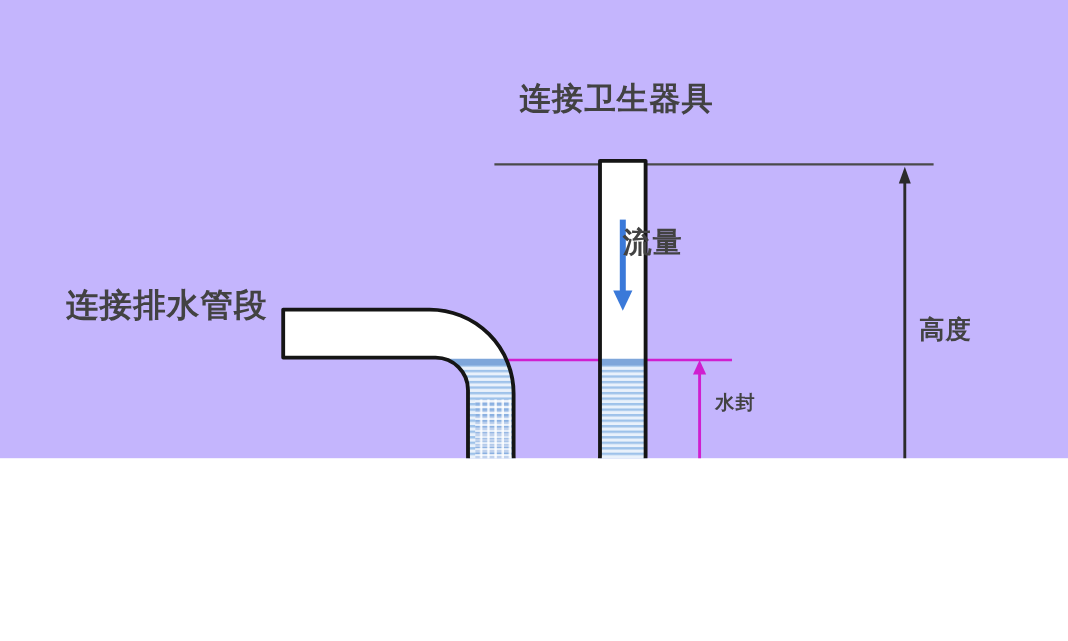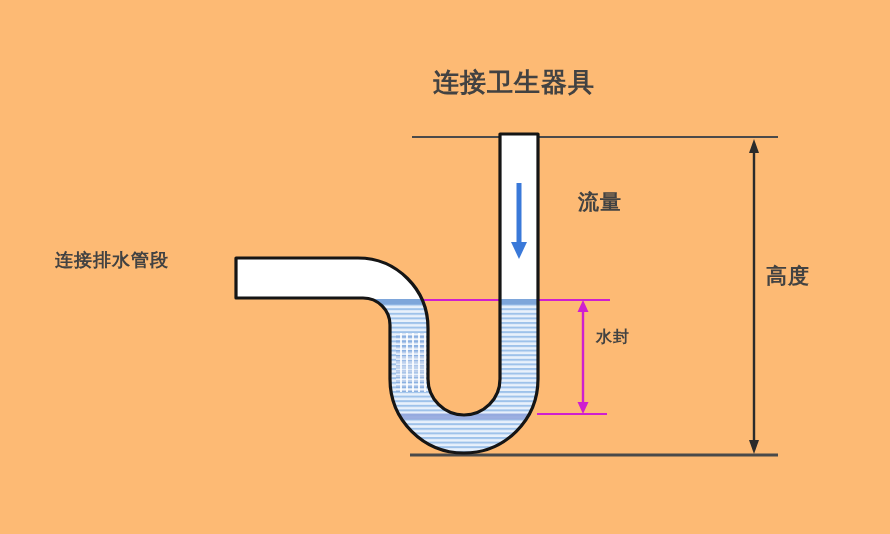--- a/index.html
+++ b/index.html
@@ -1,34 +1,34 @@
 <!DOCTYPE html>
 <html><head>
 <meta charset="utf-8">
 <style>
   html,body{margin:0;padding:0;background:#ffffff;}
   #canvas{
     position:relative;
-    width:890px;height:534px;
-    background:#fdba74;
+    width:890px;height:382px;
+    background:#c4b5fd;
     overflow:hidden;
     font-family:"Liberation Sans","DejaVu Sans",sans-serif;
   }
   #diagram-svg{position:absolute;left:0;top:0;}
   .lbl{
     position:absolute;
     color:#424242;
     font-weight:700;
     white-space:nowrap;
     letter-spacing:1px;
     line-height:1;
   }
   .lbl-title{left:433px;top:69px;font-size:26px;}
-  .lbl-drain{left:55px;top:251px;font-size:18px;text-align:right;}
-  .lbl-flow{left:578px;top:191px;font-size:21px;}
+  .lbl-drain{left:55px;top:241px;font-size:27px;text-align:right;}
+  .lbl-flow{left:519px;top:191px;font-size:24px;}
   .lbl-seal{left:596px;top:329px;font-size:16px;}
   .lbl-height{left:766px;top:265px;font-size:21px;}
 </style>
 </head>
 <body>
 
 <div id="canvas">
 
   <svg id="diagram-svg" width="890" height="534" viewBox="0 0 890 534">
     <defs>

